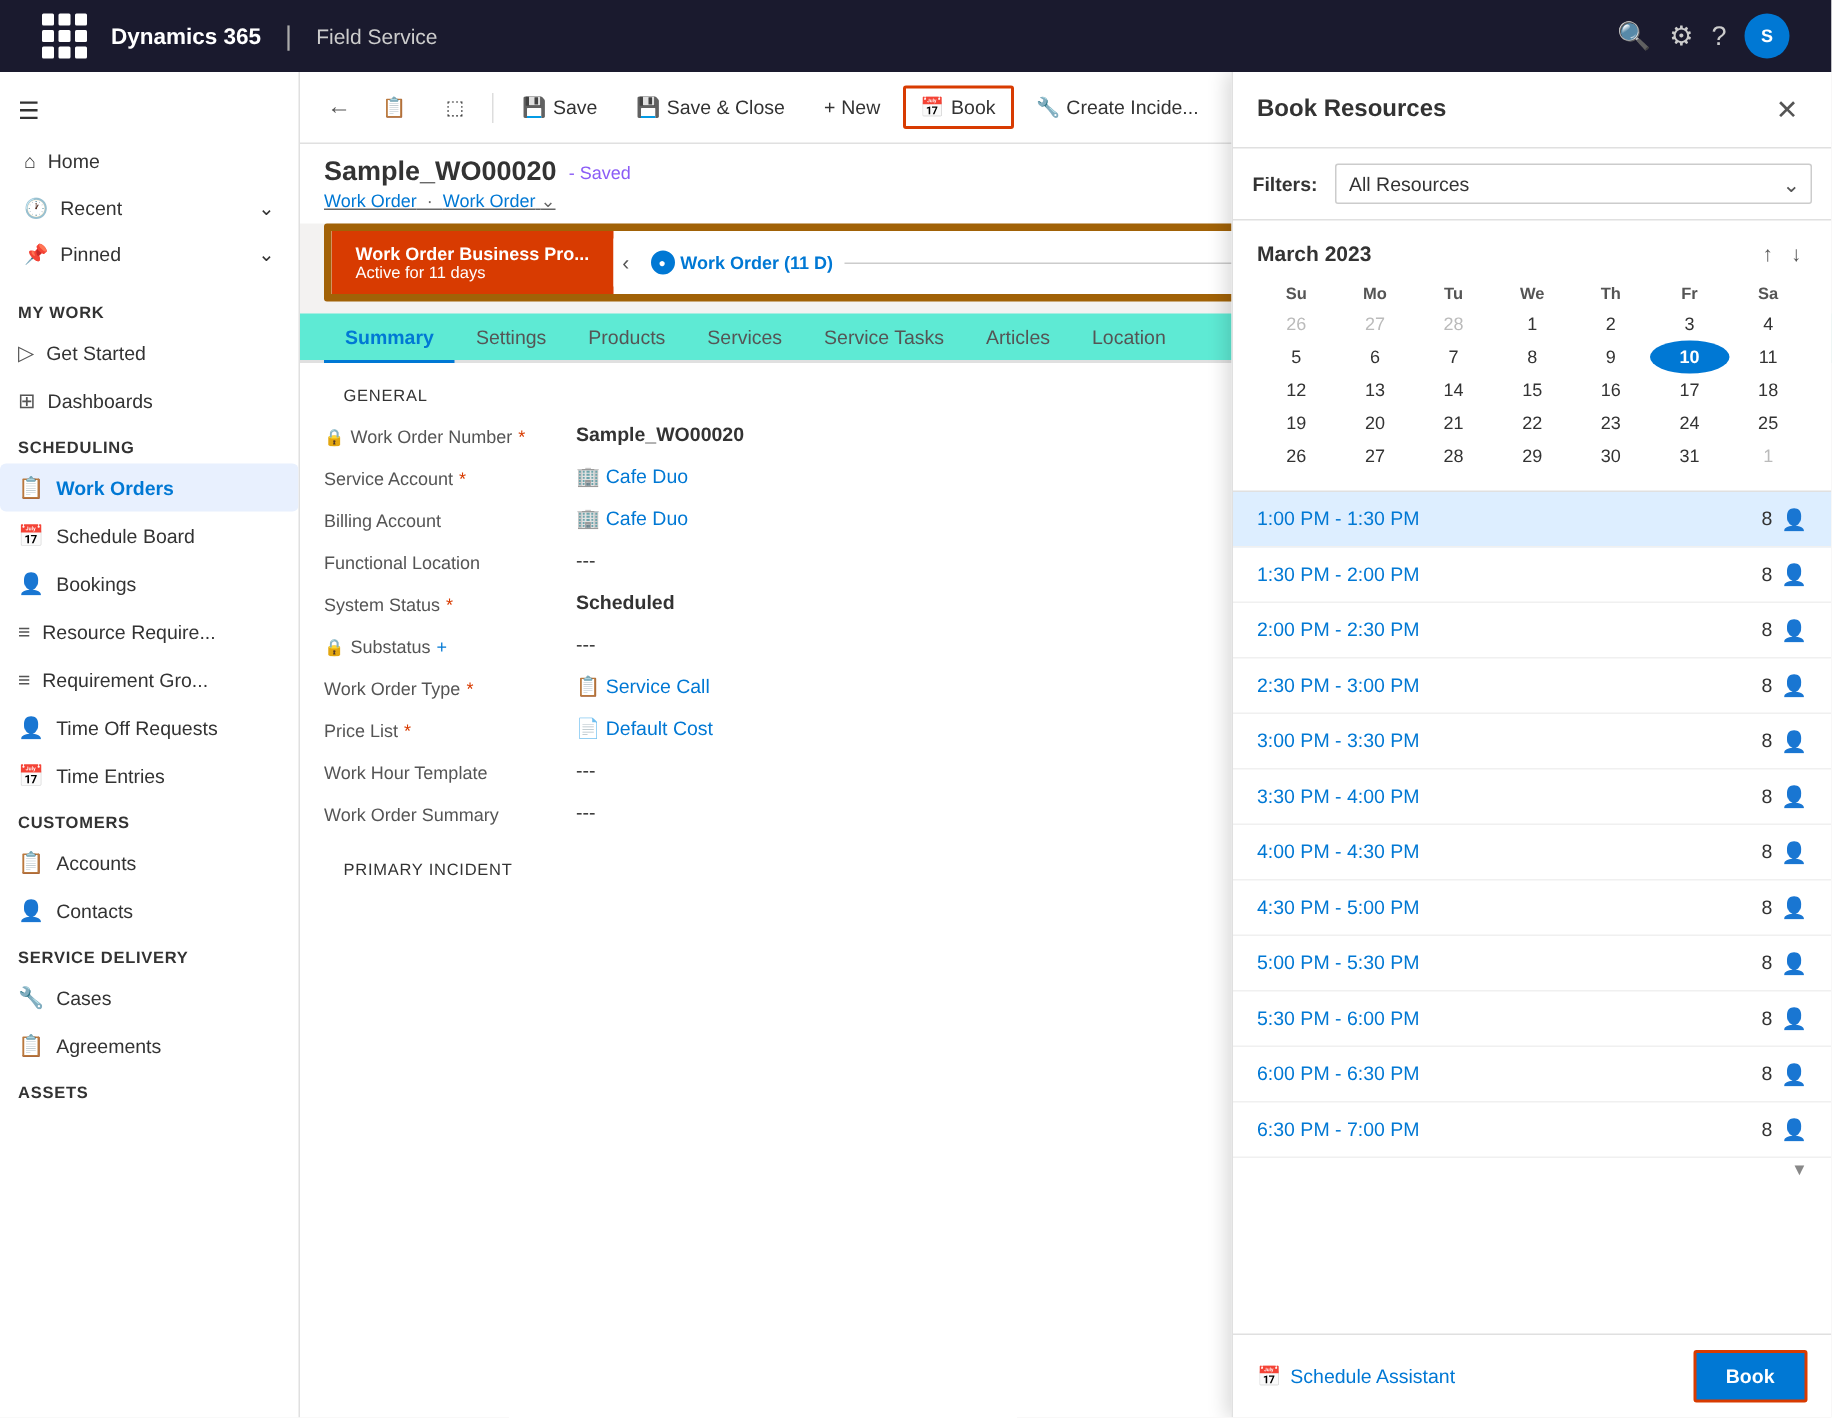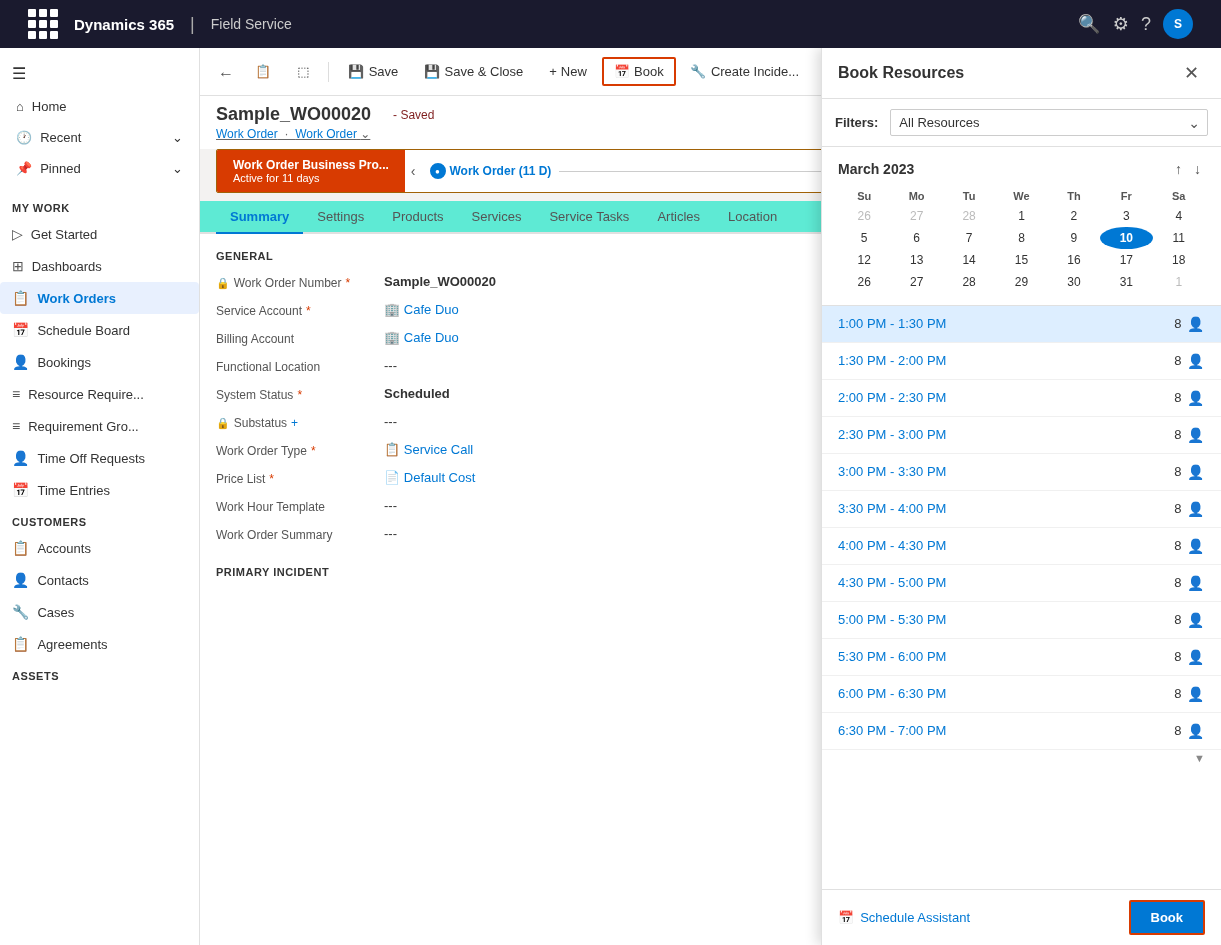--- a/index.html
+++ b/index.html
@@ -177,38 +177,37 @@
       gap: 8px;
       margin-bottom: 2px;
     }
     .wo-title {
       font-size: 18px;
       font-weight: 600;
       color: #333;
     }
     .wo-saved-badge {
       font-size: 12px;
-      color: #7f1d1d;
-      margin-left: 14px;
+      color: #8b5cf6;
     }
     .wo-breadcrumb {
       font-size: 12px;
       color: #666;
       margin-bottom: 8px;
       text-decoration: underline;
     }
     .wo-breadcrumb a { color: #0078d4; text-decoration: none; }
 
     
     .status-bar {
       display: flex;
       align-items: center;
       margin: 0 16px 8px;
       background: #fff;
-      border: 1px solid #a16207;
+      border: 5px solid #a16207;
       border-radius: 2px;
       overflow: hidden;
     }
     .status-alert {
       background: #d83b01;
       color: #fff;
       padding: 8px 16px;
       font-size: 12px;
       font-weight: 600;
       flex-shrink: 0;
@@ -292,25 +291,26 @@
       flex: 1;
       padding: 16px;
     }
     .form-right {
       width: 260px;
       padding: 16px;
       border-left: 1px solid #e0e0e0;
     }
     .section-title {
       font-size: 11px;
-      font-weight: 700;
+      font-weight: 400;
       color: #333;
       text-transform: uppercase;
       margin-bottom: 12px;
       letter-spacing: 0.5px;
+      margin-left: 13px;
     }
     .field-row {
       display: flex;
       align-items: flex-start;
       margin-bottom: 12px;
       gap: 8px;
     }
     .field-label {
       width: 160px;
       font-size: 12px;
@@ -612,20 +612,21 @@
     <div class="sidebar-section-header">My Work</div>
     <div class="sidebar-item">
       <span class="icon">▷</span>
       <span>Get Started</span>
     </div>
     <div class="sidebar-item">
       <span class="icon">⊞</span>
       <span>Dashboards</span>
     </div>
 
+    <div class="sidebar-section-header">Scheduling</div>
     <div class="sidebar-item active">
       <span class="icon">📋</span>
       <span>Work Orders</span>
     </div>
     <div class="sidebar-item">
       <span class="icon">📅</span>
       <span>Schedule Board</span>
     </div>
     <div class="sidebar-item">
       <span class="icon">👤</span>
@@ -651,20 +652,21 @@
     <div class="sidebar-section-header">Customers</div>
     <div class="sidebar-item">
       <span class="icon">📋</span>
       <span>Accounts</span>
     </div>
     <div class="sidebar-item">
       <span class="icon">👤</span>
       <span>Contacts</span>
     </div>
 
+    <div class="sidebar-section-header">Service Delivery</div>
     <div class="sidebar-item">
       <span class="icon">🔧</span>
       <span>Cases</span>
     </div>
     <div class="sidebar-item">
       <span class="icon">📋</span>
       <span>Agreements</span>
     </div>
 
     <div class="sidebar-section-header">Assets</div>
@@ -918,20 +920,29 @@
               <tr>
                 <td>12</td>
                 <td>13</td>
                 <td>14</td>
                 <td>15</td>
                 <td>16</td>
                 <td>17</td>
                 <td>18</td>
               </tr>
               <tr>
+                <td>19</td>
+                <td>20</td>
+                <td>21</td>
+                <td>22</td>
+                <td>23</td>
+                <td>24</td>
+                <td>25</td>
+              </tr>
+              <tr>
                 <td>26</td>
                 <td>27</td>
                 <td>28</td>
                 <td>29</td>
                 <td>30</td>
                 <td>31</td>
                 <td class="other-month">1</td>
               </tr>
             </tbody>
         </table>

